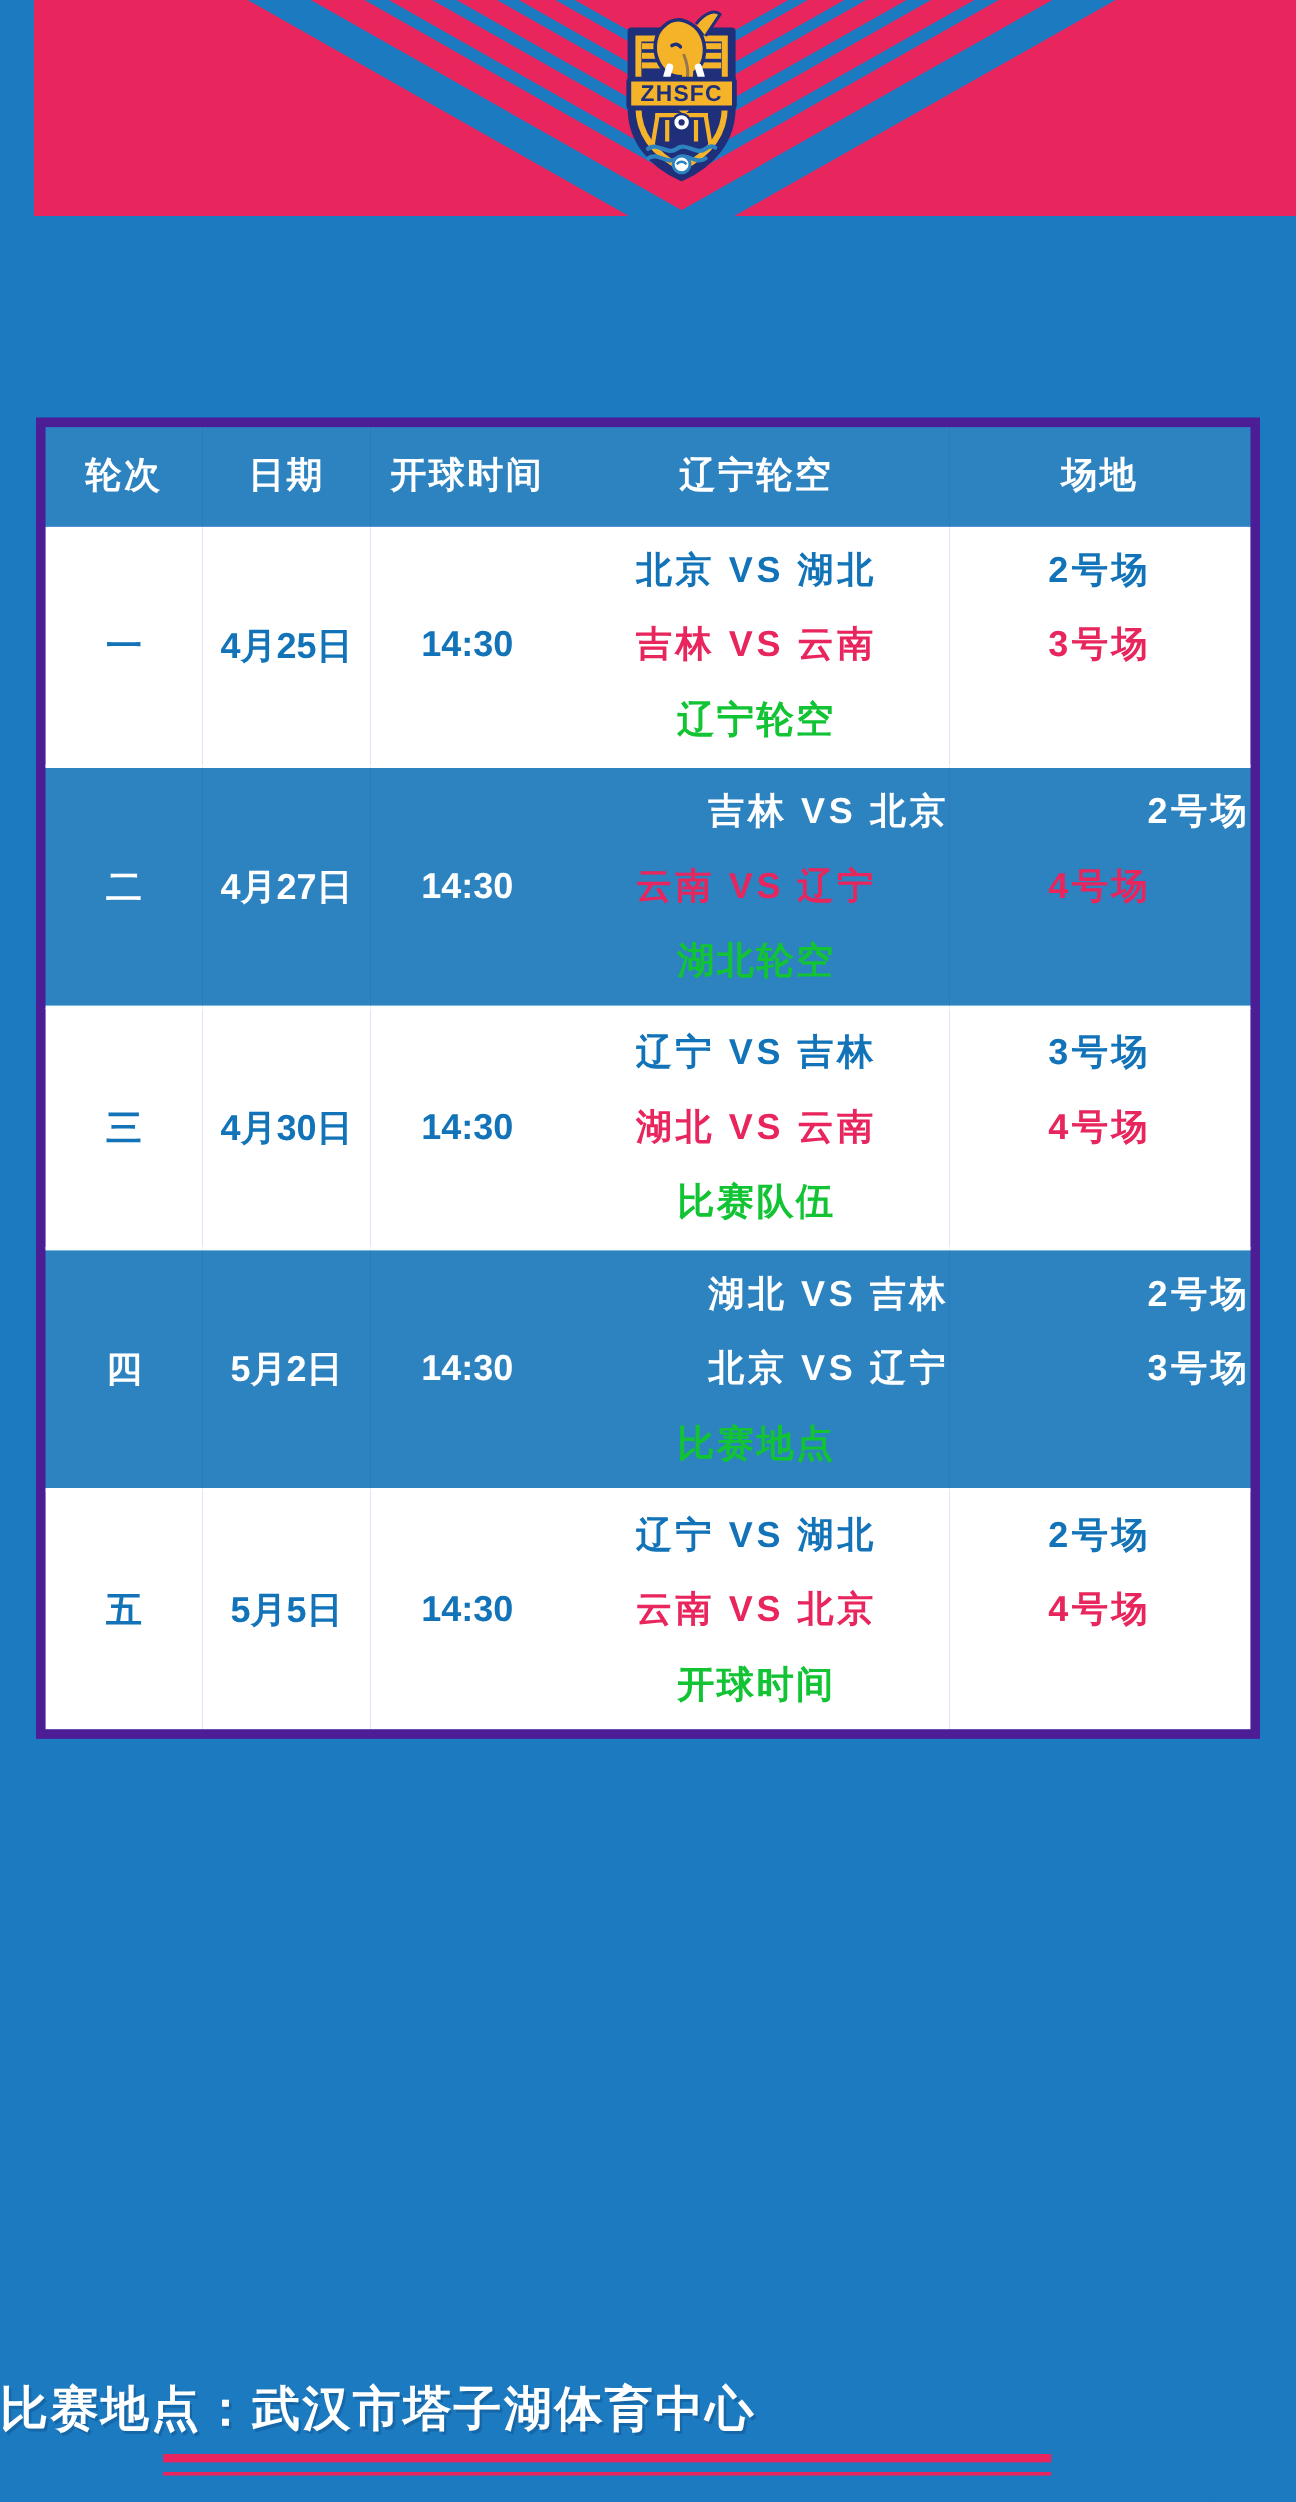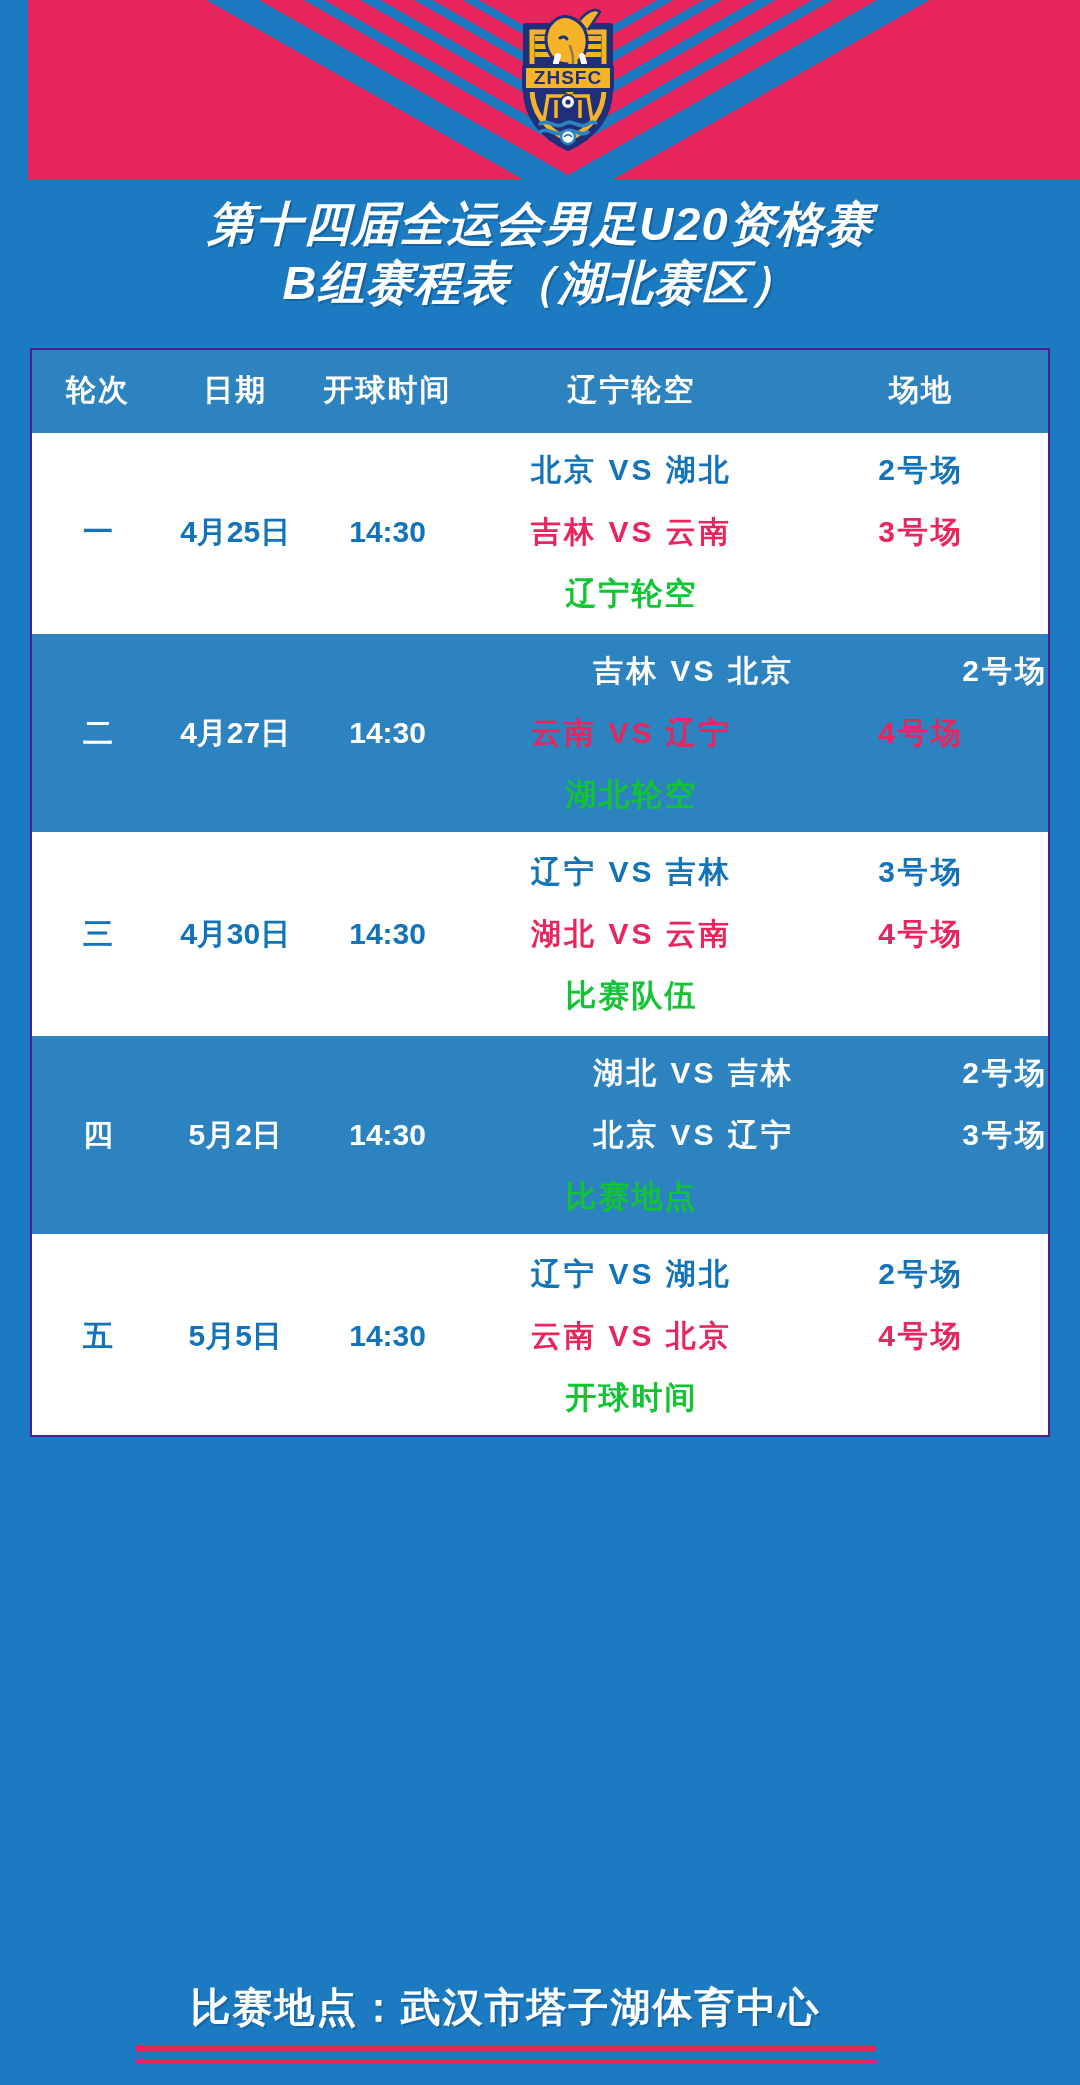--- a/index.html
+++ b/index.html
@@ -30,21 +30,21 @@
     letter-spacing:1px;line-height:1.18;
     text-shadow:2px 2px 0 rgba(10,60,110,.35);
     white-space:nowrap;
   }
   .t1{font-size:47px;}
   .t2{font-size:47px;margin-top:4px;}
 
   
   .table-wrap{
     position:absolute;left:30px;top:348px;width:1020px;
-    border:2px solid #4c1d95;
+    border:8px solid #4c1d95;
     box-sizing:border-box;
     background:#1d4ed8;
   }
   table{border-collapse:collapse;width:100%;table-layout:fixed;}
   col.c1{width:13%;}
   col.c2{width:14%;}
   col.c3{width:16%;}
   col.c4{width:32%;}
   col.c5{width:25%;}
 
@@ -76,21 +76,21 @@
   }
   .mline.m3{font-size:31px;letter-spacing:2px;}
   .red{color:#e8255c;}
   .green{color:#12c434;}
   .white{color:#ffffff;text-align:right;}
   .blue{color:#1273b8;}
 
   
   .footer{
     position:absolute;left:0;bottom:0;width:1011px;height:143px;
-    background:#1b7ac0;text-align:center;
+    background:#1b7ac0;
   }
   .footer-text{
     color:#ffffff;font-size:40px;font-weight:bold;
     letter-spacing:2px;padding-top:38px;white-space:nowrap;
     text-shadow:2px 2px 0 rgba(10,60,110,.3);
   }
   .rules{width:740px;margin:10px auto 0 auto;}
   .rule{height:7px;background:#e8255c;}
   .rule.thin{height:3px;margin-top:4px;background:#e8255c;}
   .rule.gap{height:4px;background:transparent;}
@@ -169,24 +169,20 @@
         <g stroke="#2d83c0" stroke-width="3.5" fill="none" stroke-linecap="round">
           <path d="M32 120 C40 114 48 126 56 120 C64 114 72 126 80 120 C84 117 86 118 88 119"></path>
           <path d="M32 128 C40 122 48 134 56 128 C64 122 72 134 80 128"></path>
         </g>
         <circle cx="60" cy="133" r="7" fill="#ffffff" stroke="#2d83c0" stroke-width="2.5"></circle>
         <path d="M56 133 C58 130 62 130 64 133" fill="none" stroke="#2d83c0" stroke-width="2"></path>
       </svg>
     </div>
   </div>
 
-  <div class="titles">
-    <div class="title-line t1">第十四届全运会男足U20资格赛</div>
-    <div class="title-line t2">B组赛程表（湖北赛区）</div>
-  </div>
 
   <div class="table-wrap">
     <table>
       <colgroup>
           <col class="c1">
           <col class="c2">
           <col class="c3">
           <col class="c4">
           <col class="c5">
         </colgroup>

